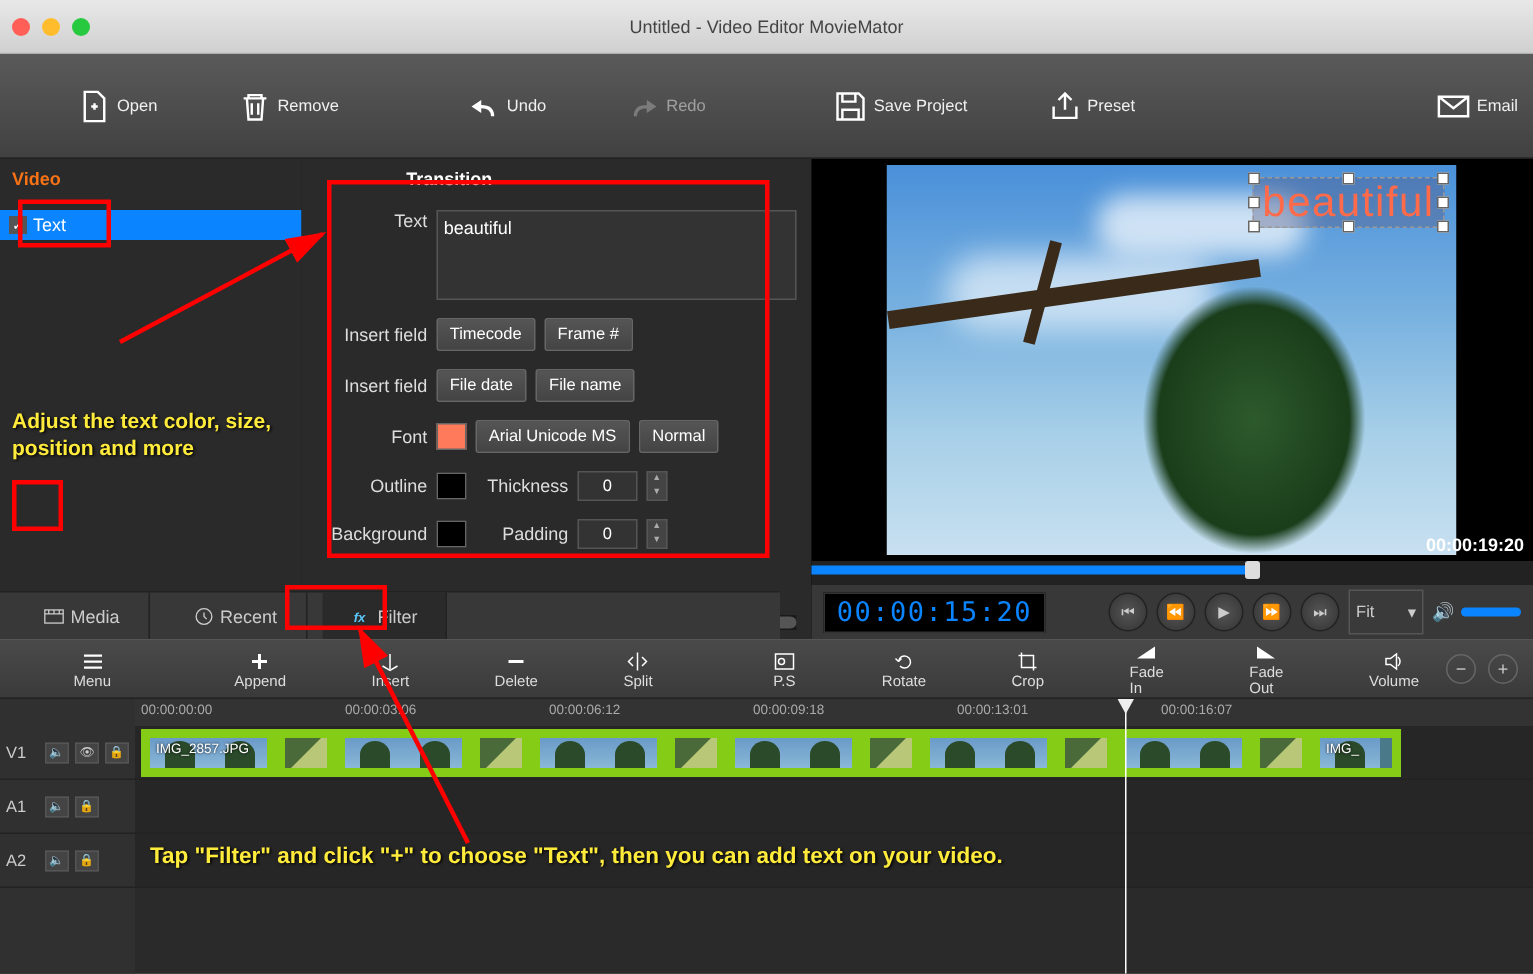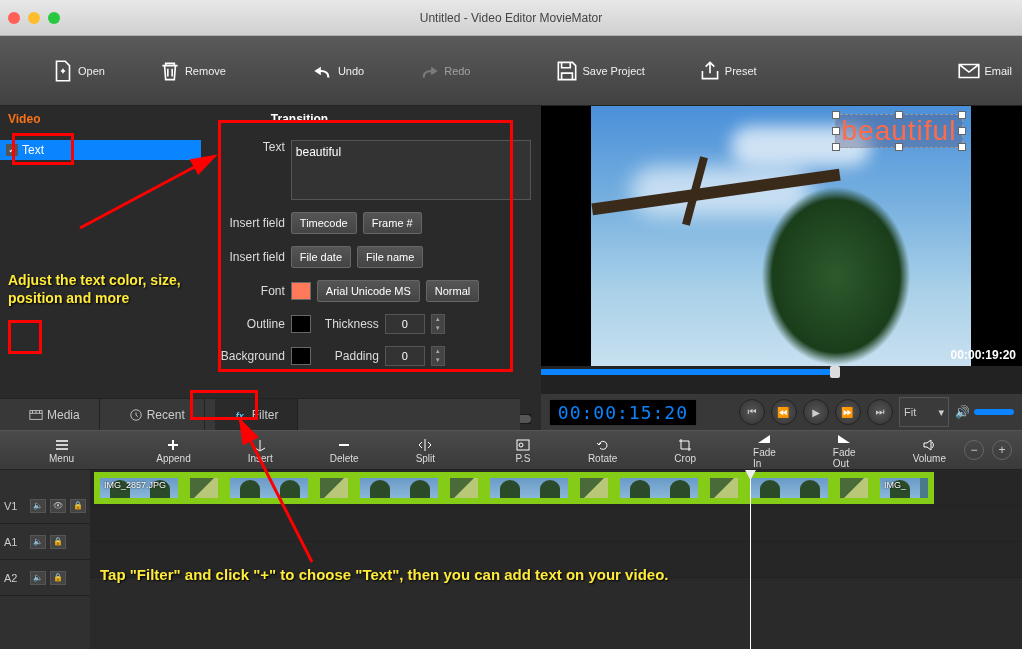--- a/index.html
+++ b/index.html
@@ -49,21 +49,21 @@
   .previmg { flex:1; position:relative; overflow:hidden; display:flex; align-items:center; justify-content:center;}
   .sky { position:absolute; inset:0; background:linear-gradient(#4a90d9 0%, #7bb3e0 40%, #a8d0e8 70%, #c8e0f0 100%);}
   .sky::before { content:""; position:absolute; top:20px; right:100px; width:140px; height:40px; background:rgba(255,255,255,0.7); border-radius:40px; filter:blur(8px);}
   .sky::after { content:""; position:absolute; top:60px; left:40px; width:180px; height:50px; background:rgba(255,255,255,0.6); border-radius:50px; filter:blur(10px);}
   .tree { position:absolute; bottom:0; right:60px; width:150px; height:180px; background:radial-gradient(ellipse at center, #2d5a2d 0%, #1a3d1a 60%, transparent 70%); }
   .branch { position:absolute; left:0; top:30px; width:280px; height:90px; }
   .branch::before { content:""; position:absolute; left:0; top:50px; width:250px; height:12px; background:#3a2a1a; transform:rotate(-8deg);}
   .branch::after { content:""; position:absolute; left:100px; top:20px; width:8px; height:70px; background:#3a2a1a; transform:rotate(15deg);}
   .textoverlay { position:absolute; top:8px; right:8px; font-size:28px; font-family:"Arial Unicode MS",Arial; color:#ff6b4a; background:rgba(80,80,120,0.35); padding:0 6px; border:1px dashed #999; letter-spacing:1px;}
   .textoverlay .handle { position:absolute; width:8px; height:8px; background:#fff; border:1px solid #666; }
-  .scrub { height:28px; background:#222; position:relative;}
+  .scrub { height:16px; background:#222; position:relative;}
   .scrub .prog { position:absolute; left:0; top:3px; height:6px; width:60%; background:#0a84ff;}
   .scrub .handle { position:absolute; left:60%; top:0; width:10px; height:12px; background:#ddd; border-radius:2px;}
   .timecode { position:absolute; right:6px; top:-18px; color:#fff; font-size:12px; font-weight:bold;}
   .pctrls { height:36px; background:#383838; display:flex; align-items:center; padding:0 8px; gap:6px;}
   .timedisp { background:#000; color:#0a84ff; font-family:monospace; font-size:18px; padding:2px 8px; letter-spacing:1px; border:1px solid #333;}
   .pbtn2 { width:26px; height:26px; background:radial-gradient(#555,#333); border:1px solid #222; border-radius:50%; display:flex; align-items:center; justify-content:center; color:#ccc; font-size:10px; cursor:pointer;}
   .fitsel { width:50px; height:30px; background:#3a3a3a; border:1px solid #555; color:#ccc; font-size:11px; display:flex; align-items:center; padding:0 4px; position:relative;}
   .fitsel::after{content:"▾"; position:absolute; right:4px;}
   .vol { display:flex; align-items:center; gap:4px; margin-left:auto;}
   .volbar { width:40px; height:6px; background:#0a84ff; border-radius:3px;}
@@ -387,20 +387,28 @@
         <span class="ico">🔈</span>
         <span class="ico">🔒</span>
       </div>
       <div class="th">
         <span class="lbl">A2</span>
         <span class="ico">🔈</span>
         <span class="ico">🔒</span>
       </div>
     </div>
     <div class="tracks">
+      <div class="ruler">
+        <span style="left:4px">00:00:00:00</span>
+        <span style="left:140px">00:00:03:06</span>
+        <span style="left:276px">00:00:06:12</span>
+        <span style="left:412px">00:00:09:18</span>
+        <span style="left:548px">00:00:13:01</span>
+        <span style="left:684px">00:00:16:07</span>
+      </div>
       <div class="track">
         <div class="clip" style="left:4px; width:90px">
           <span class="cliplabel">IMG_2857.JPG</span>
           <div class="thumb"></div>
             <div class="thumb"></div>
         </div>
         <div class="clip trans" style="left:94px; width:40px"></div>
         <div class="clip" style="left:134px; width:90px">
             <div class="thumb"></div>
             <div class="thumb"></div>

